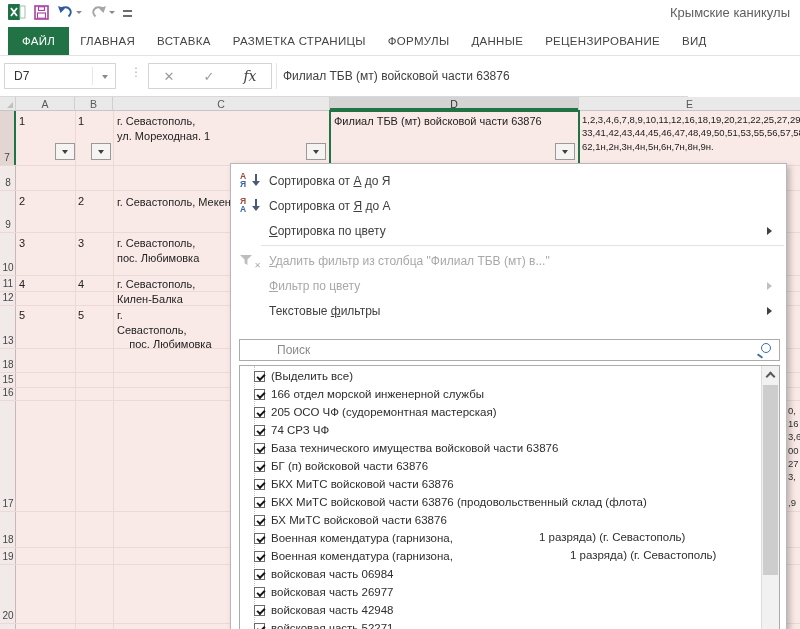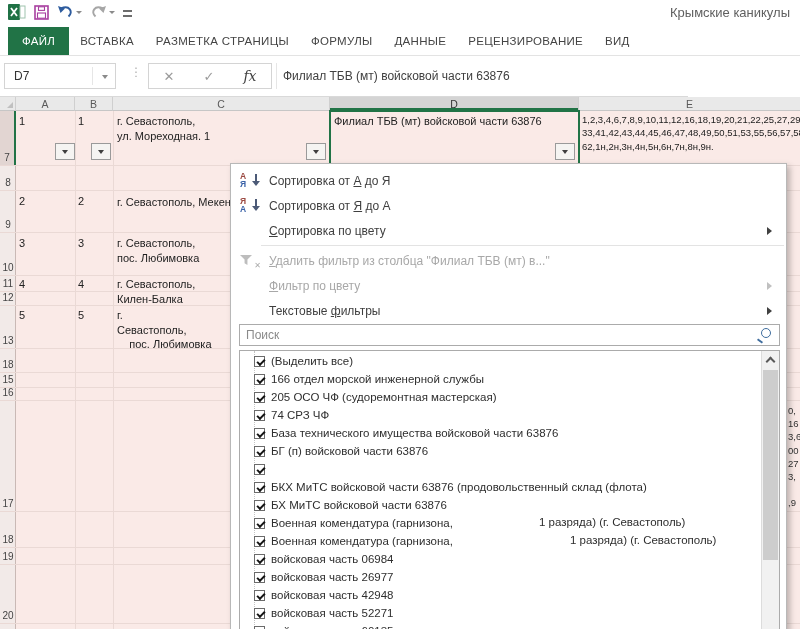--- a/index.html
+++ b/index.html
@@ -80,21 +80,21 @@
 
   .sico{font-weight:bold;font-size:8.5px;line-height:8px;}
   .sico .lt{position:absolute;left:1px;top:0;color:#9c4a42;}
   .sico .lb{position:absolute;left:1px;bottom:1px;color:#3a62a8;}
   .sico .ar{position:absolute;right:4px;top:2px;width:2px;height:8px;background:#4c5a77;}
   .sico .ar::after{content:"";position:absolute;left:-3px;top:7px;border:4px solid transparent;border-top:5px solid #4c5a77;}
   .fun::before{content:"";position:absolute;left:1px;top:3px;width:12px;height:10px;background:#bdbdbd;
           clip-path:polygon(0 0,100% 0,62% 45%,62% 100%,38% 82%,38% 45%);}
   .fun::after{content:"\2715";position:absolute;right:0px;bottom:-1px;font-size:8px;color:#ababab;}
 
-  .search{margin:1px 6px 0 8px;height:22px;border:1px solid #ababab;position:relative;background:#fff;}
+  .search{margin:16px 6px 0 8px;height:22px;border:1px solid #ababab;position:relative;background:#fff;padding-left:31px;}
   .search input{border:none;outline:none;width:calc(100% - 30px);height:100%;font-size:12px;
           font-family:"Liberation Sans",sans-serif;color:#444;padding-left:6px;background:transparent;}
   .search input::placeholder{color:#8a8a8a;opacity:1;}
   .mag{position:absolute;right:7px;top:3px;width:16px;height:16px;}
   .mag::before{content:"";position:absolute;left:5px;top:0;width:8px;height:8px;border:1.5px solid #3f6d9e;border-radius:50%;}
   .mag::after{content:"";position:absolute;left:1px;bottom:2px;width:6px;height:2px;background:#3f6d9e;transform:rotate(35deg);}
 
   .flist{margin:4px 6px 0 8px;height:280px;border:1px solid #ababab;position:relative;background:#fff;overflow:hidden;}
   .flist-inner{position:absolute;left:0;top:1px;right:18px;}
   .tree{position:absolute;left:14px;top:0;bottom:0;width:0;border-left:1px dotted #c4c4c4;}
@@ -148,20 +148,21 @@
       </span>
       <span class="qbtn">
           <span class="cqat"></span>
         </span>
     </div>
     <div class="wtitle">Крымские каникулы</div>
   </div>
 
   <div class="tabs">
     <div class="tab active">ФАЙЛ</div>
+    <div class="tab">ГЛАВНАЯ</div>
     <div class="tab">ВСТАВКА</div>
     <div class="tab">РАЗМЕТКА СТРАНИЦЫ</div>
     <div class="tab">ФОРМУЛЫ</div>
     <div class="tab">ДАННЫЕ</div>
     <div class="tab">РЕЦЕНЗИРОВАНИЕ</div>
     <div class="tab">ВИД</div>
   </div>
 
   <div class="fbar">
     <div class="namebox">
@@ -349,20 +350,21 @@
         <div class="flist-item">
             <span class="cb"></span>
             <span class="flbl">База технического имущества войсковой части 63876</span>
           </div>
         <div class="flist-item">
             <span class="cb"></span>
             <span class="flbl">БГ (п) войсковой части 63876</span>
           </div>
         <div class="flist-item">
             <span class="cb"></span>
+            <span class="flbl">БКХ МиТС войсковой части 63876</span>
           </div>
         <div class="flist-item">
             <span class="cb"></span>
             <span class="flbl">БКХ МиТС войсковой части 63876 (продовольственный склад (флота)</span>
           </div>
         <div class="flist-item">
             <span class="cb"></span>
             <span class="flbl">БХ МиТС войсковой части 63876</span>
           </div>
         <div class="flist-item">

